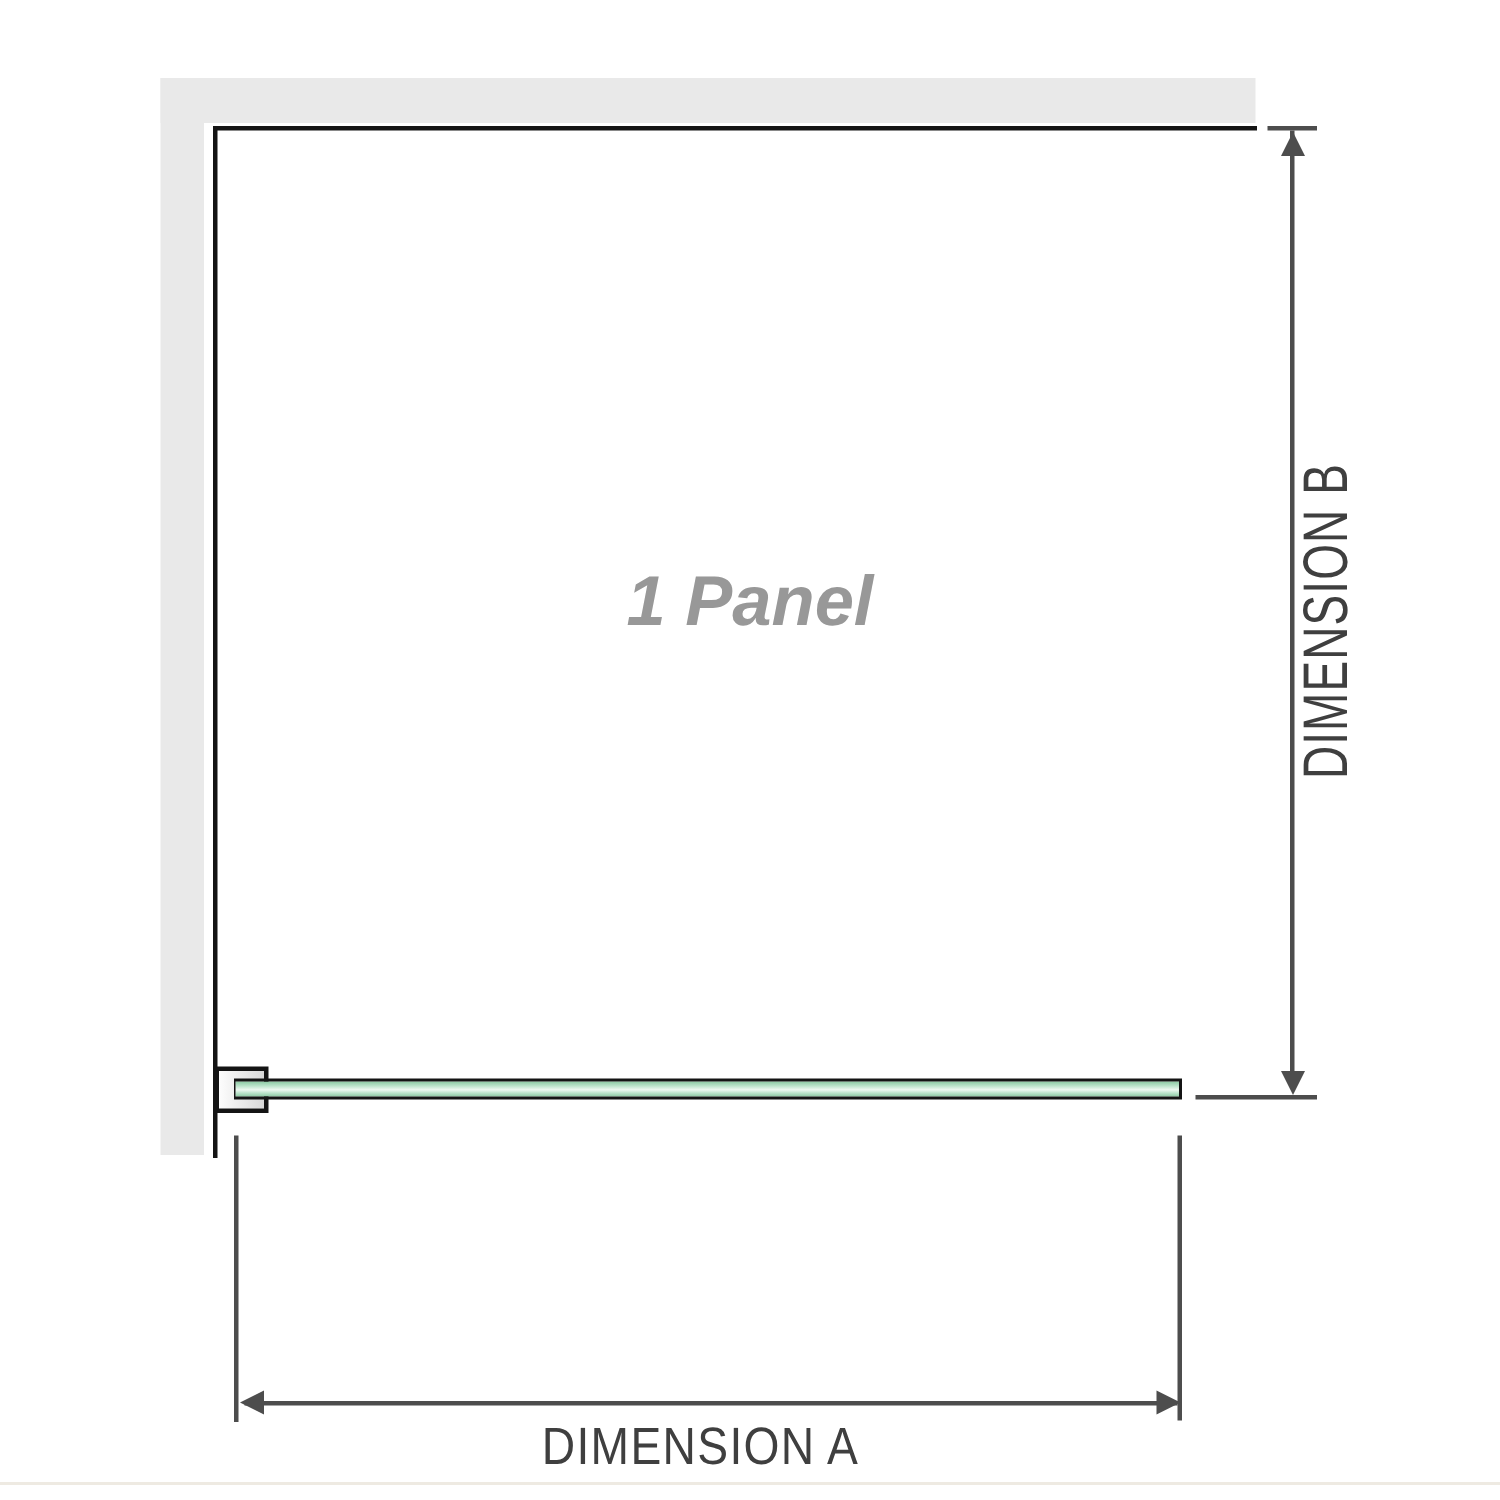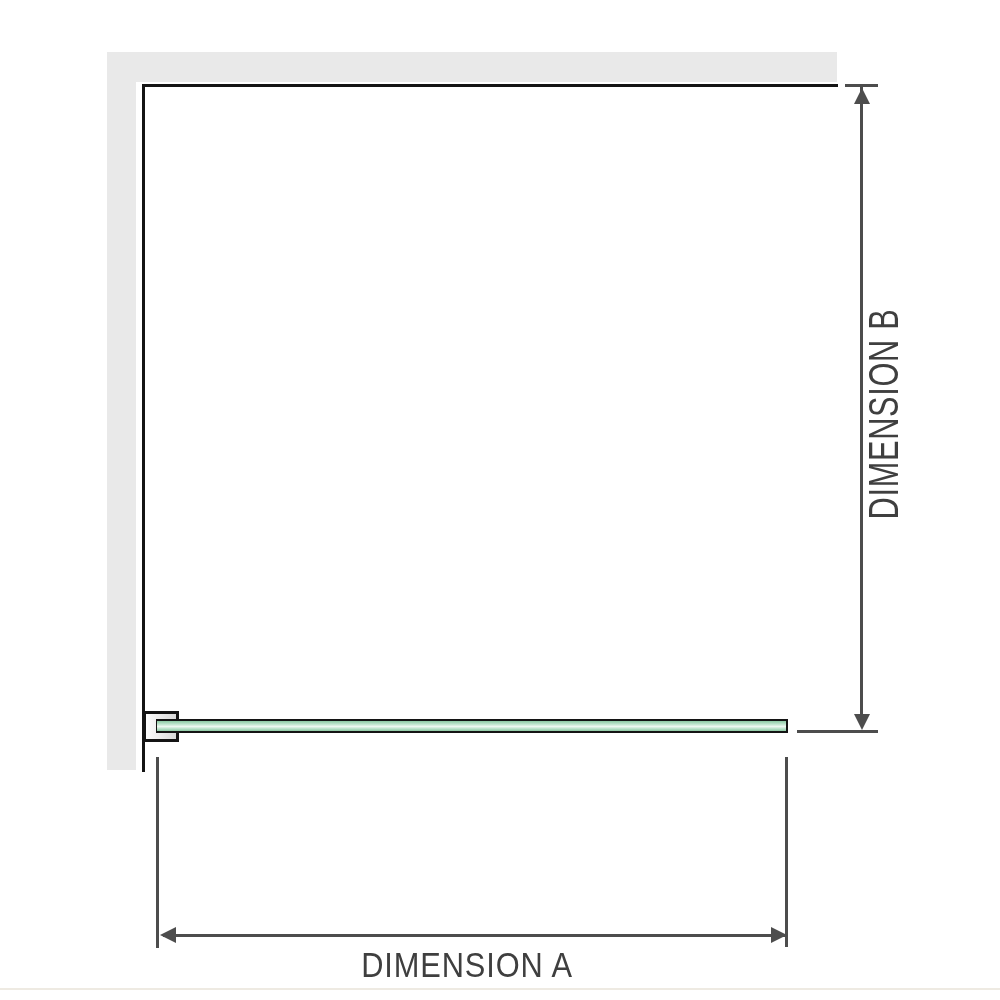--- a/index.html
+++ b/index.html
@@ -123,20 +123,21 @@
 <body>
 
 <div class="stage">
 
   <div class="abs wall-top"></div>
   <div class="abs wall-left"></div>
 
   <div class="abs outline-top"></div>
   <div class="abs outline-left"></div>
 
+  <div class="abs panel-label">1 Panel</div>
 
   <div class="abs bracket"></div>
   <div class="abs glass"></div>
 
   <div>
     <div class="abs dline dimb-tick-top"></div>
     <div class="abs dline dimb-line"></div>
     <div class="abs arrow arrow-up"></div>
     <div class="abs arrow arrow-down"></div>
     <div class="abs dline dimb-tick-bottom"></div>

